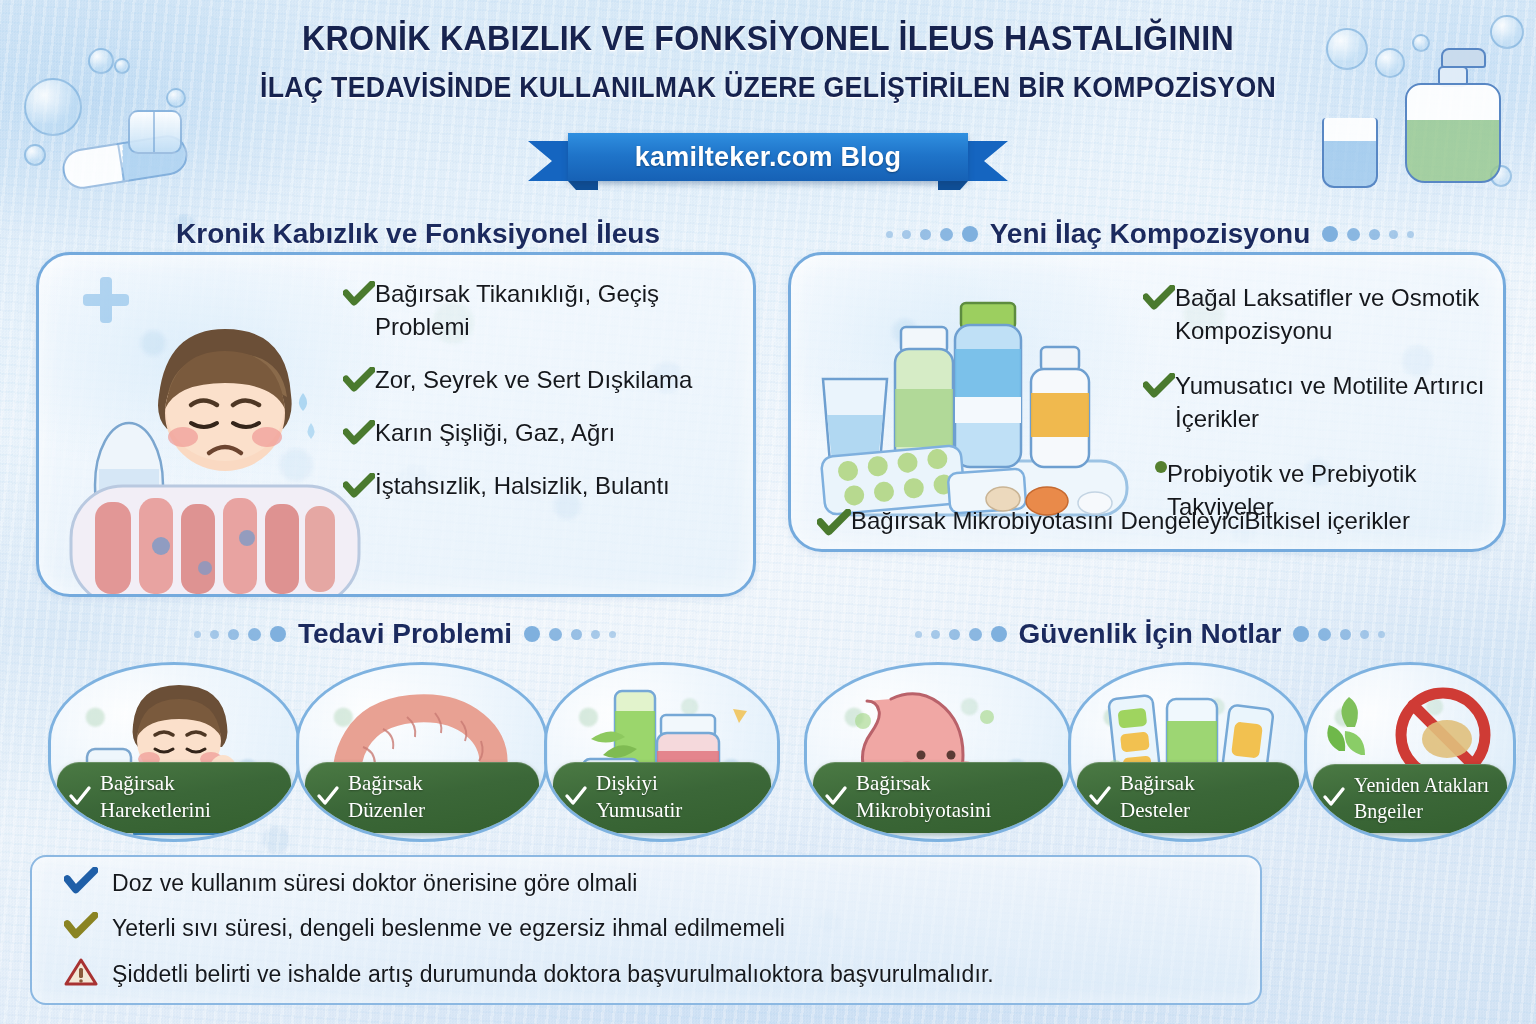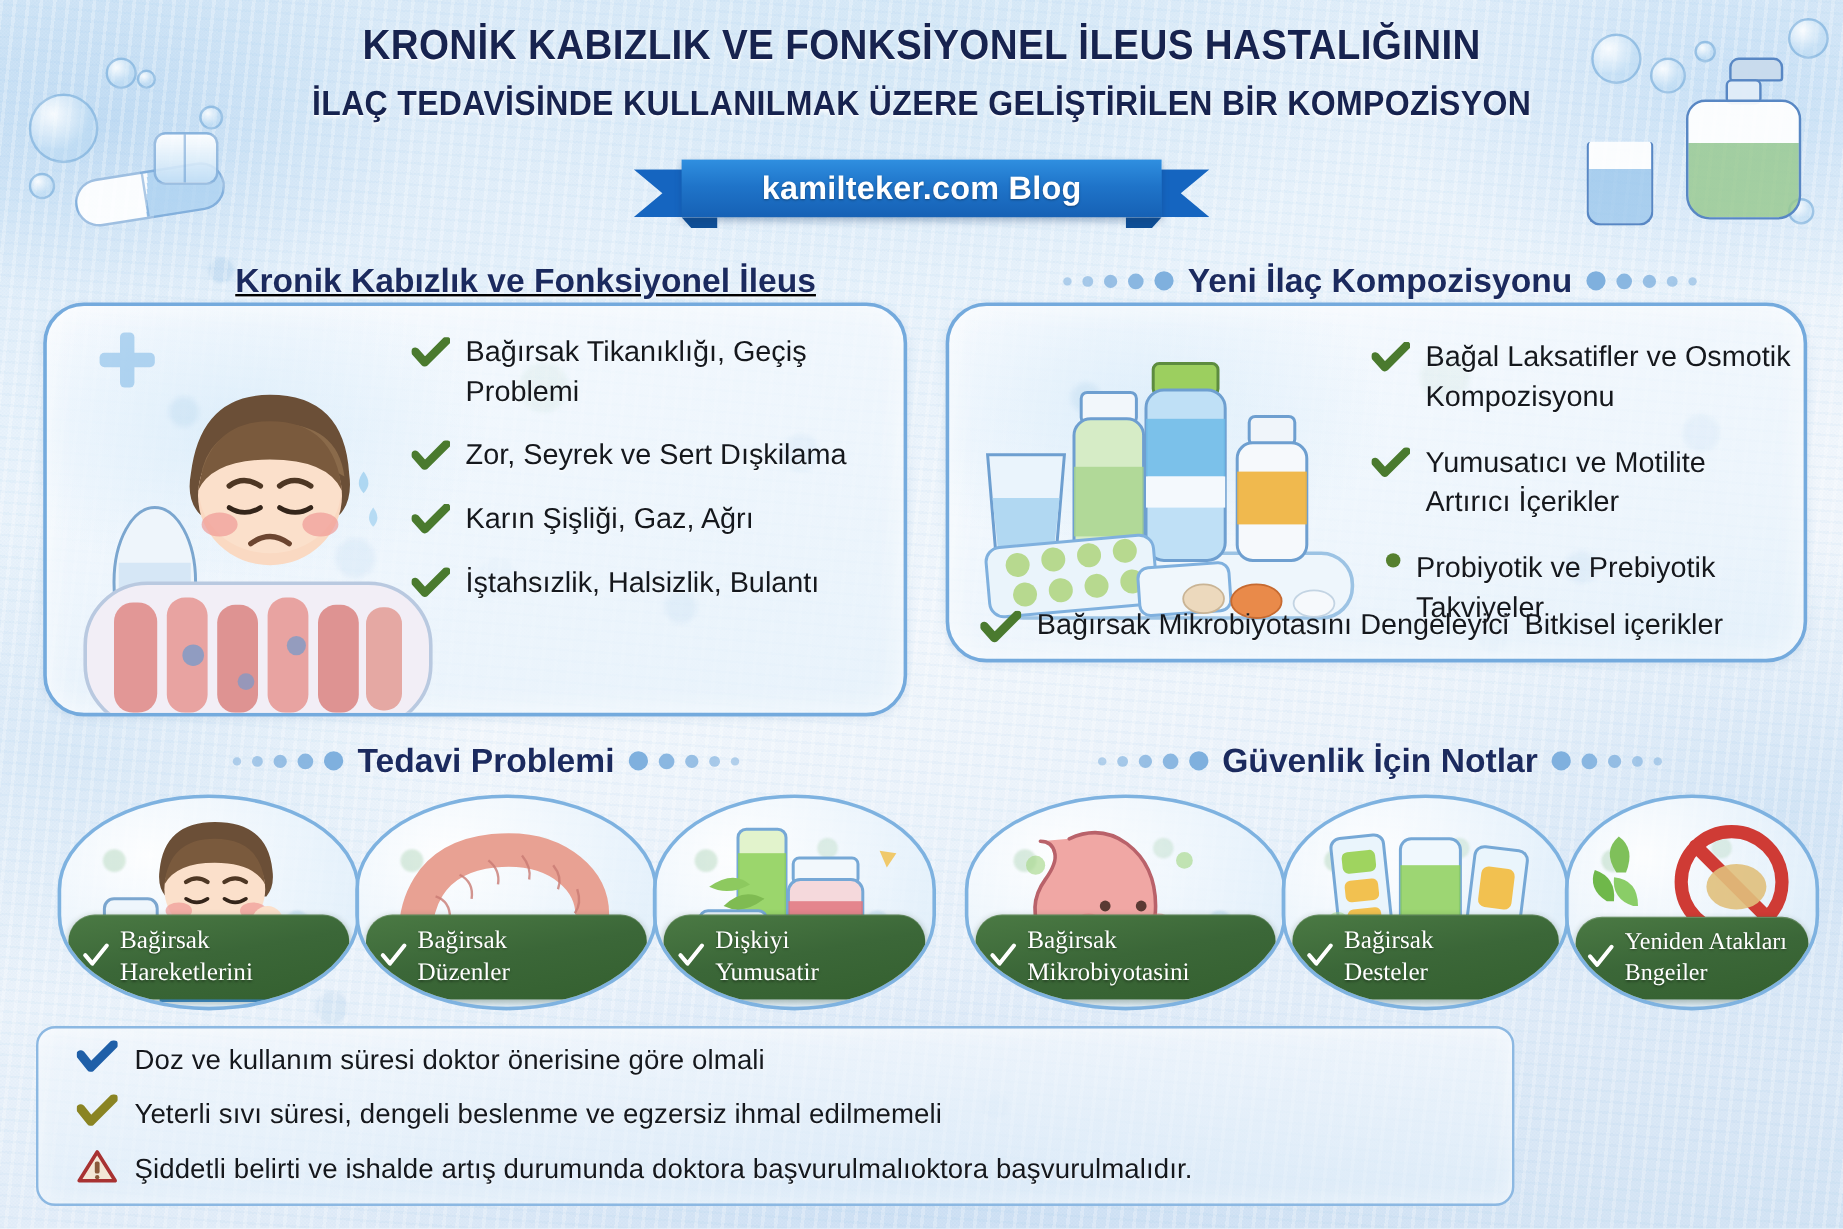--- a/index.html
+++ b/index.html
@@ -194,21 +194,21 @@
     position: absolute; width: 46px; height: 46px; pointer-events: none; opacity: .55;
   }
   .med-cross::before, .med-cross::after {
     content: ""; position: absolute; background: #7cb6e6; border-radius: 4px;
   }
   .med-cross::before { left: 37%; top: 0; width: 26%; height: 100%; }
   .med-cross::after  { top: 37%; left: 0; height: 26%; width: 100%; }
 
   
   .blist { position: absolute; }
-  .bitem { display: flex; align-items: flex-start; gap: 13px; }
+  .bitem { display: flex; align-items: flex-start; }
   .bitem .mk { flex: 0 0 auto; margin-top: 4px; }
   .btext {
     font-size: 24px; line-height: 33px; color: #15181d; font-weight: 400;
     text-shadow: 0 1px 1px rgba(255,255,255,.55);
   }
 
   svg.chk { display: block; }
 
   
   .dotmk {
@@ -306,21 +306,21 @@
   <div class="ribbon-wrap">
     <div class="ribbon-tail l"></div>
     <div class="ribbon-tail r"></div>
     <div class="ribbon-shadow-l"></div>
     <div class="ribbon-shadow-r"></div>
     <div class="ribbon-main">
       <span class="ribbon-text">kamilteker.com Blog</span>
     </div>
   </div>
 
-  <div class="sec-head" style="left:128px; top:218px; width:620px;text-decoration:underline;">
+  <div class="sec-head" style="left:108px; top:218px; width:620px;">
     <span class="sec-title">Kronik Kabızlık ve Fonksiyonel İleus</span>
   </div>
 
   <div class="sec-head" style="left:800px; top:218px; width:700px;">
     <span class="dots left">
         <i></i>
         <i></i>
         <i></i>
         <i></i>
         <i></i>

